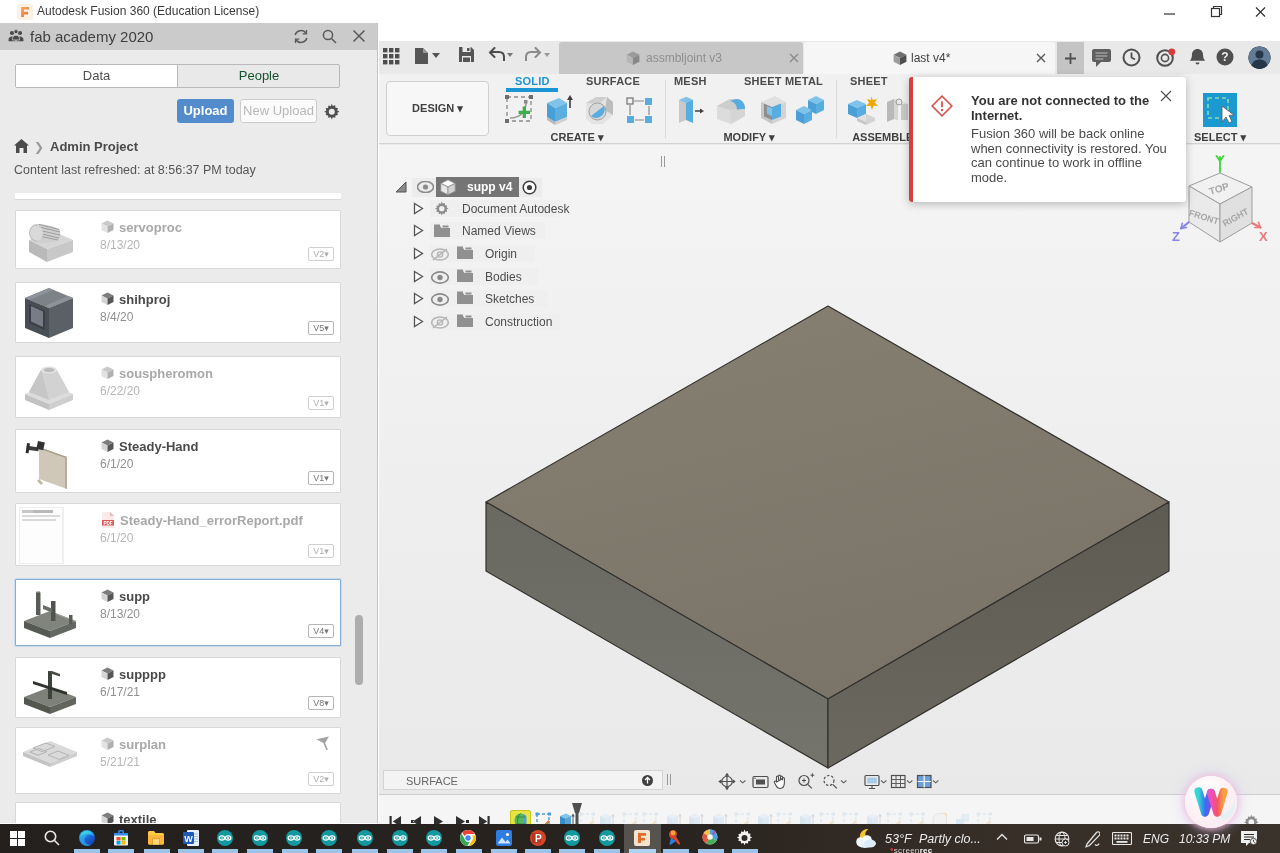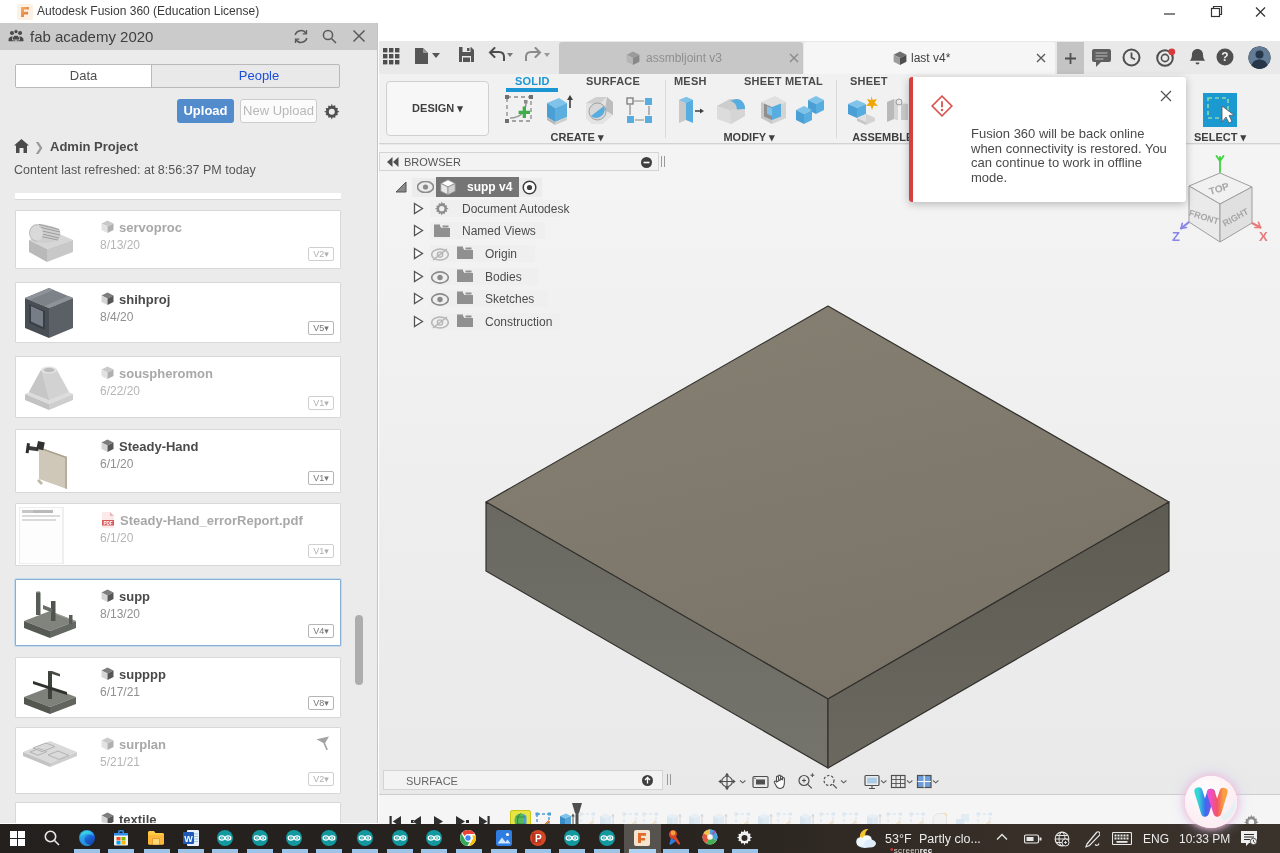--- a/index.html
+++ b/index.html
@@ -28,21 +28,21 @@
 
 #main { position:absolute; left:379px; top:23px; width:901px; height:800px; background:#e9e9e9;margin-top:18px; }
 #tabrow { position:absolute; left:0; top:0; width:901px; height:33px; background:#e9e9e9; }
 #ribbon { position:absolute; left:0; top:33px; width:901px; height:70px; background:#f1f1f1; border-bottom:1px solid #d2d2d2; }
 #canvas { position:absolute; left:0; top:104px; width:901px; height:649px; background:linear-gradient(#f4f4f4,#e9e9e9); }
 #timeline { position:absolute; left:0; top:753px; width:901px; height:47px; background:#f5f5f5; border-top:1px solid #cdcdcd; }
 
 
 #taskbar { position:absolute; left:0; top:824px; width:1280px; height:29px; background:linear-gradient(90deg,#23201e 0%,#28231f 50%,#362e27 78%,#3a332c 100%); }
 .tbbar { position:absolute; top:25px; height:4px; width:26px; background:#9dc3e6; }
-.tbtext { position:absolute; color:#ececec; font-size:12px; top:7px; }
+.tbtext { position:absolute; color:#ececec; font-size:12px; top:7px;font-style:italic; }
 .rtab { position:absolute; top:1px; font-size:11px; font-weight:bold; color:#4a4a4a; letter-spacing:0.2px; }
 .glabel { position:absolute; top:57px; font-size:11px; font-weight:bold; color:#3f3f3f; width:76px; text-align:center; }
 .gsep { position:absolute; top:6px; width:1px; height:58px; background:#d9d9d9; }
 .trow { position:absolute; left:33px; height:17px; background:#efefef; }
 .trow .tlabel { position:absolute; top:2px; font-size:12px; color:#4d4d4d; white-space:nowrap; }
 </style>
 </head>
 <body>
 <div id="titlebar">
   <svg class="abs" style="left:17px;top:4px" width="16" height="16" viewBox="0 0 16 16">
@@ -82,22 +82,22 @@
       </svg>
     <svg class="abs" style="left:322px;top:6px" width="15" height="15" viewBox="0 0 15 15" fill="none" stroke="#5a5a5a" stroke-width="1.5">
         <circle cx="6" cy="6" r="4.6"></circle>
         <path d="M9.5 9.5L14 14"></path>
       </svg>
     <svg class="abs" style="left:352px;top:6px" width="14" height="14" viewBox="0 0 14 14" fill="none" stroke="#5a5a5a" stroke-width="1.5">
         <path d="M1.5 1.5l11 11M12.5 1.5l-11 11"></path>
       </svg>
   </div>
   <div class="abs" style="left:15px;top:41px;width:325px;height:24px;border:1px solid #b9b9b9;border-radius:2px;background:#e9e9e9">
-    <div class="abs" style="left:0;top:0;width:136px;height:22px;background:#fff;border-right:1px solid #b9b9b9;text-align:center;line-height:22px;font-size:13px;color:#4f4f4f">Data</div>
-    <div class="abs" style="left:163px;top:0;width:160px;height:22px;text-align:center;line-height:22px;font-size:13px;color:#1d4ed8">People</div>
+    <div class="abs" style="left:0;top:0;width:162px;height:22px;background:#fff;border-right:1px solid #b9b9b9;text-align:center;line-height:22px;font-size:13px;color:#4f4f4f">Data</div>
+    <div class="abs" style="left:163px;top:0;width:160px;height:22px;text-align:center;line-height:22px;font-size:13px;color:#14532d">People</div>
   </div>
   <div class="abs" style="left:177px;top:76px;width:57px;height:24px;background:#538ccd;border-radius:3px;color:#fff;font-weight:bold;font-size:13px;text-align:center;line-height:24px">Upload</div>
   <div class="abs" style="left:240px;top:76px;width:77px;height:24px;background:#fbfbfb;border:1px solid #ccc;border-radius:3px;color:#b8b8b8;font-size:13px;text-align:center;line-height:22px">New Upload</div>
   <svg class="abs" style="left:323px;top:80px" width="17" height="17" viewBox="0 0 17 17" fill="#4f4f4f">
       <path d="M8.5 0l1 2.2 2.4-.6 .3 2.4 2.4.3-.6 2.4L16.2 8l-2.2 1 .6 2.4-2.4.3-.3 2.4-2.4-.6-1 2.2-1-2.2-2.4.6-.3-2.4-2.4-.3.6-2.4L.8 8 3 7l-.6-2.4 2.4-.3.3-2.4 2.4.6z" transform="translate(0.3,0.7)"></path>
       <circle cx="8.8" cy="8.7" r="3" fill="#ebebeb"></circle>
     </svg>
   <svg class="abs" style="left:14px;top:116px" width="15" height="14" viewBox="0 0 15 14" fill="#4a4a4a">
       <path d="M7.5 0L15 6.5h-2V14H9.5V9h-4v5H2V6.5H0z"></path>
     </svg>
@@ -501,30 +501,20 @@
             <stop offset="1" stop-color="#6b685f"></stop>
           </linearGradient>
       </defs>
       <g stroke="#32312d" stroke-width="1.2" stroke-linejoin="round">
         <polygon points="449,161 790,357 449,554 107,357" fill="url(#topf)"></polygon>
         <polygon points="107,357 449,554 449,623 107,426" fill="url(#leftf)"></polygon>
         <polygon points="449,554 790,357 790,426 449,623" fill="url(#rightf)"></polygon>
       </g>
     </svg>
 
-    <div class="abs" style="left:0;top:7px;width:280px;height:19px;background:#f3f3f3;border:1px solid #d4d4d4">
-      <svg class="abs" style="left:7px;top:4px" width="12" height="10" viewBox="0 0 12 10" fill="#4f4f4f">
-          <path d="M5.5 0v10L0 5zM11.5 0v10L6 5z"></path>
-        </svg>
-      <div class="abs" style="left:24px;top:3px;font-size:11px;color:#555">BROWSER</div>
-      <svg class="abs" style="left:261px;top:4px" width="11" height="11" viewBox="0 0 11 11">
-          <circle cx="5.5" cy="5.5" r="5.5" fill="#3f3f3f"></circle>
-          <rect x="2.5" y="4.7" width="6" height="1.6" fill="#fff"></rect>
-        </svg>
-    </div>
     <div class="abs" style="left:282px;top:11px;width:1px;height:11px;background:#9a9a9a"></div>
     <div class="abs" style="left:285px;top:11px;width:1px;height:11px;background:#9a9a9a"></div>
 
     <svg class="abs" style="left:16px;top:36px" width="12" height="12" viewBox="0 0 12 12">
         <path d="M11 1v10H1z" fill="#8a8a8a" stroke="#555" stroke-width="1"></path>
       </svg>
     <div class="abs" style="left:33px;top:33px;width:130px;height:19px;background:#ececec"></div>
     <svg class="abs" style="left:38px;top:36px" width="17" height="12" viewBox="0 0 17 12">
         <ellipse cx="8.5" cy="6" rx="8" ry="5.5" fill="none" stroke="#8a8a8a" stroke-width="1.6"></ellipse>
         <circle cx="8.5" cy="6" r="2.6" fill="#8a8a8a"></circle>
@@ -679,20 +669,21 @@
     </svg>
   </div>
 
   <div class="abs" style="left:530px;top:36px;width:277px;height:125px;background:#fff;border-radius:3px;box-shadow:0 2px 8px rgba(0,0,0,0.25);z-index:40">
     <div class="abs" style="left:0;top:0;width:4px;height:125px;background:#d43f3f;border-radius:3px 0 0 3px"></div>
     <svg class="abs" style="left:22px;top:18px" width="22" height="22" viewBox="0 0 22 22">
         <rect x="4" y="4" width="14" height="14" transform="rotate(45 11 11)" fill="none" stroke="#d9534f" stroke-width="1.6"></rect>
         <path d="M11 6.2v6" stroke="#d9534f" stroke-width="1.8"></path>
         <circle cx="11" cy="15" r="1.2" fill="#d9534f"></circle>
       </svg>
+    <div class="abs" style="left:62px;top:16px;width:182px;font-size:13px;font-weight:bold;color:#333;line-height:15px">You are not connected to the Internet.</div>
     <div class="abs" style="left:62px;top:50px;width:196px;font-size:13px;color:#4a4a4a;line-height:14.5px">Fusion 360 will be back online when connectivity is restored. You can continue to work in offline mode.</div>
     <svg class="abs" style="left:251px;top:13px" width="12" height="12" viewBox="0 0 12 12" stroke="#555" stroke-width="1.3">
         <path d="M1 1l10 10M11 1L1 11"></path>
       </svg>
   </div>
 
   <svg class="abs" style="left:791px;top:107px;z-index:30" width="100" height="105" viewBox="0 0 100 105">
     <g stroke-linecap="round">
       <path d="M50 24v-11" stroke="#3fd43f" stroke-width="1.8"></path>
       <path d="M50 13l-3.5-5M50 13l3.5-5M50 13v-4" stroke="#3fd43f" stroke-width="1.8" fill="none"></path>

